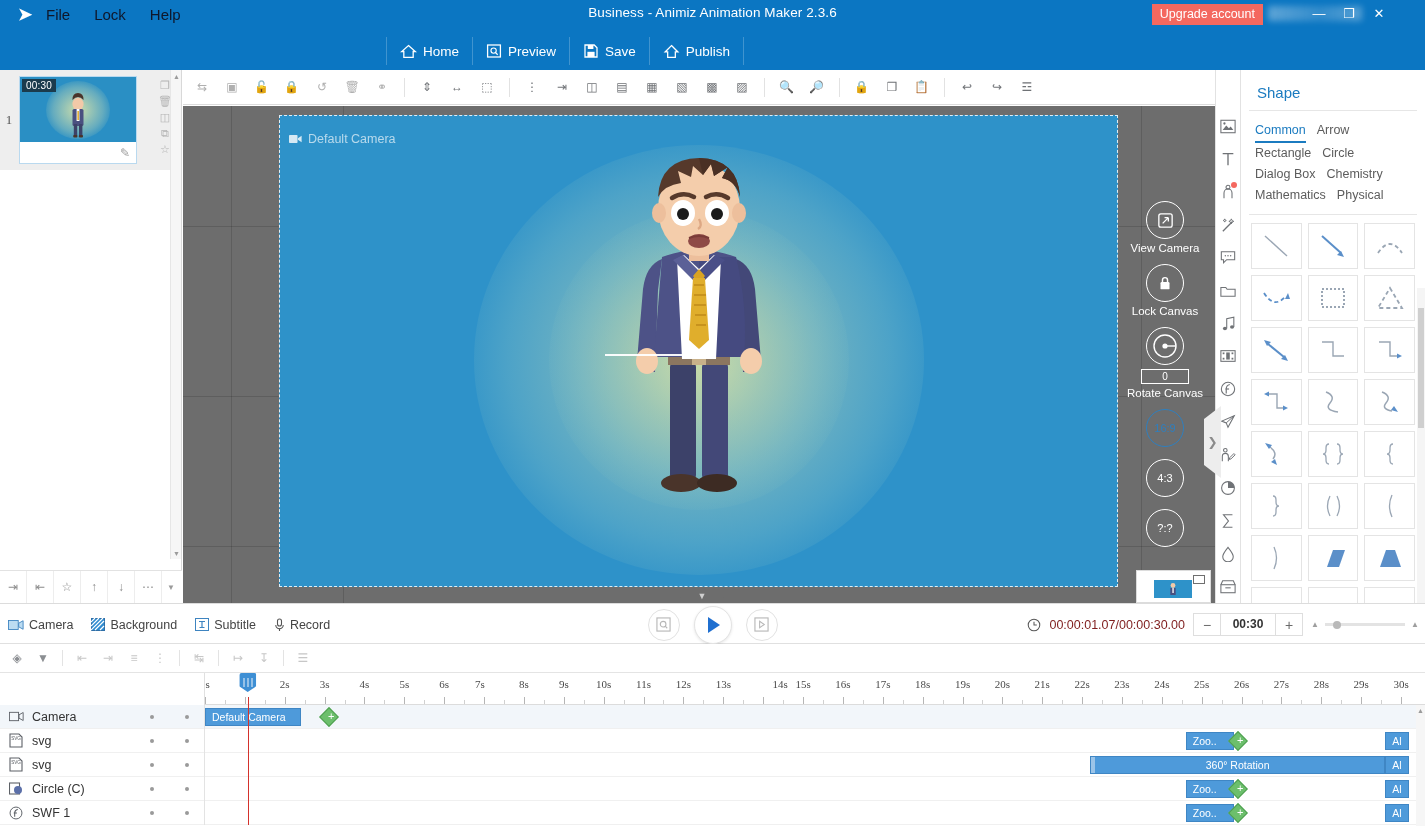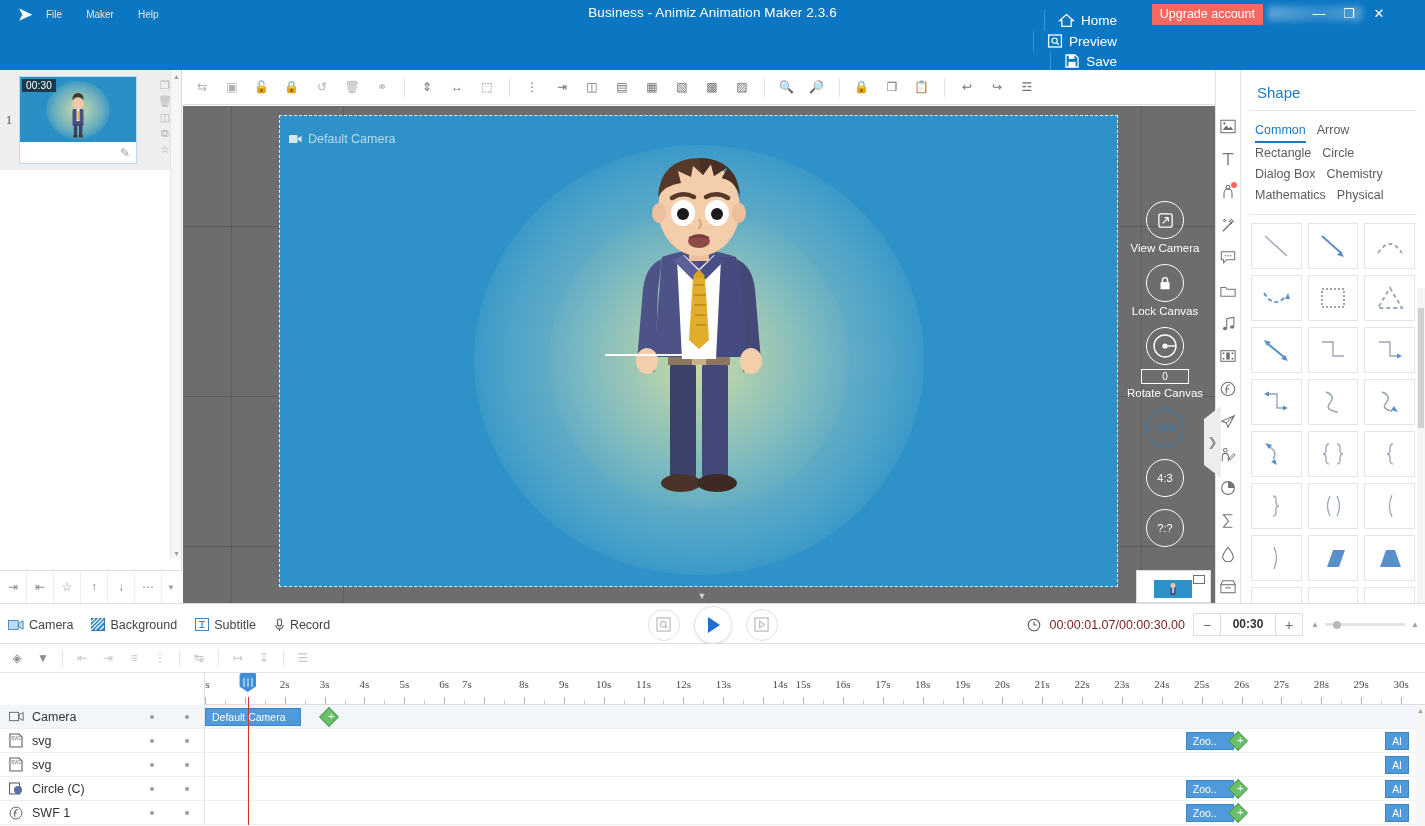--- a/index.html
+++ b/index.html
@@ -18,30 +18,30 @@
     position:absolute; left:0; top:0; width:1425px; height:70px;
     background:#0b76c2;
     color:#fff;
   }
   .logo {
     position:absolute; left:18px; top:5px; width:18px; height:20px;
     color:#fff; font-size:17px; line-height:20px; font-weight:bold;
   }
   .menu-row { position:absolute; left:34px; top:5px; height:20px; display:flex; }
   .menu-item {
-    padding:1px 12px; font-size:10px; color:#e5e5e5; cursor:default;
+    padding:1px 12px; font-size:15px; color:#0f172a; cursor:default;
     line-height:18px;
   }
   .app-title {
     position:absolute; left:0; top:5px; width:1425px; text-align:center;
     font-size:13.5px; color:#fff; letter-spacing:.1px;
   }
   .qa-row {
     position:absolute; left:0; top:36px; width:1130px;
-    display:flex; justify-content:center; align-items:flex-end; height:30px;flex-direction:column;
+    display:flex; justify-content:center; align-items:center; height:30px;
   }
   .qa-btn {
     display:flex; align-items:center; gap:6px; padding:2px 13px;
     font-size:13.5px; color:#fff; cursor:default; height:28px;
     border-left:1px solid rgba(255,255,255,.22);
   }
   .qa-btn:last-child { border-right:1px solid rgba(255,255,255,.22); }
   .qa-btn svg { display:block; }
   .upgrade {
     position:absolute; right:162px; top:4px;
@@ -381,21 +381,21 @@
 </head>
 <body>
 
 <div class="app">
 
   <div class="titlebar">
     <div class="logo">➤</div>
 
     <div class="menu-row">
       <div class="menu-item">File</div>
-      <div class="menu-item">Maker</div>
+      <div class="menu-item">Lock</div>
       <div class="menu-item">Help</div>
     </div>
 
     <div class="app-title">Business - Animiz Animation Maker 2.3.6</div>
 
     <div class="qa-row">
       <div class="qa-btn">
         <svg width="17" height="17" viewBox="0 0 20 20">
           <path d="M10 3 L18 10 H15.5 V17 H4.5 V10 H2 Z" fill="none" stroke="#fff" stroke-width="1.5"></path>
         </svg>
@@ -1017,21 +1017,21 @@
         <div class="tick-min" style="left: 344.542px;"></div>
         <div class="tick-label" style="left: 364.477px;">4s</div>
         <div class="tick-maj" style="left: 364.477px;"></div>
         <div class="tick-min" style="left: 384.412px;"></div>
         <div class="tick-label" style="left: 404.346px;">5s</div>
         <div class="tick-maj" style="left: 404.346px;"></div>
         <div class="tick-min" style="left: 424.281px;"></div>
         <div class="tick-label" style="left: 444.216px;">6s</div>
         <div class="tick-maj" style="left: 444.216px;"></div>
         <div class="tick-min" style="left: 464.15px;"></div>
-        <div class="tick-label" style="left: 467px;">7s</div>
+        <div class="tick-label" style="left: 480px;">7s</div>
         <div class="tick-maj" style="left: 484.085px;"></div>
         <div class="tick-min" style="left: 504.02px;"></div>
         <div class="tick-label" style="left: 523.954px;">8s</div>
         <div class="tick-maj" style="left: 523.954px;"></div>
         <div class="tick-min" style="left: 543.889px;"></div>
         <div class="tick-label" style="left: 563.824px;">9s</div>
         <div class="tick-maj" style="left: 563.824px;"></div>
         <div class="tick-min" style="left: 583.758px;"></div>
         <div class="tick-label" style="left: 603.693px;">10s</div>
         <div class="tick-maj" style="left: 603.693px;"></div>
@@ -1156,20 +1156,21 @@
                 <text x="2.2" y="6.6" font-size="4.6" fill="#5d6167" font-family="Liberation Sans, sans-serif">SVG</text>
               </svg>
             </div>
             <div class="tl-label">svg</div>
             <div class="tl-dots">
               <div class="tl-dot"></div>
               <div class="tl-dot"></div>
             </div>
           </div>
           <div class="tl-track">
+            <div class="clip center grip" style="left: 885.098px; width: 295.033px;">360° Rotation</div>
             <div class="clip" style="left: 1180.13px; width: 23.9216px;">Al</div>
           </div>
         </div>
         <div class="tl-row">
           <div class="tl-name">
             <div class="tl-ico">
               <svg width="14" height="14" viewBox="0 0 14 14">
                 <rect x="0.5" y="1" width="10" height="11" fill="none" stroke="#5d6167" stroke-width="1.1"></rect>
                 <circle cx="9" cy="8" r="4" fill="#5b6fa8"></circle>
               </svg>

